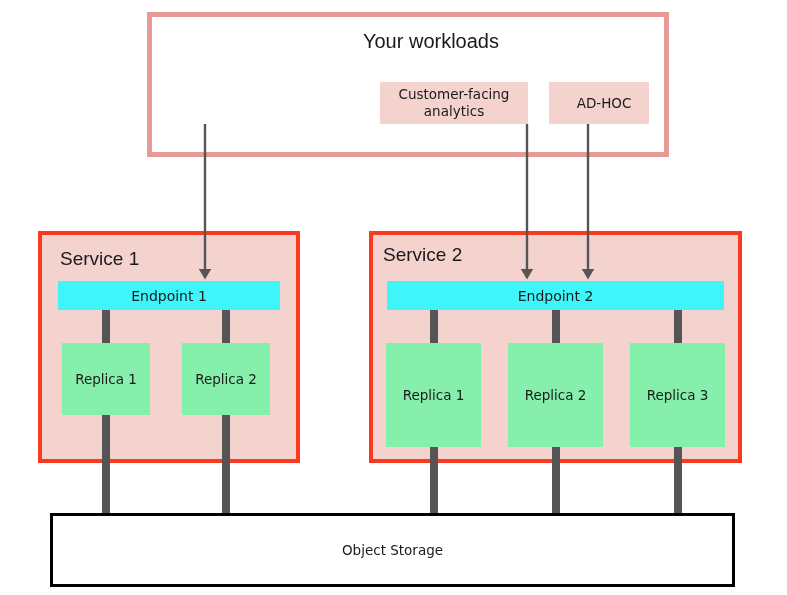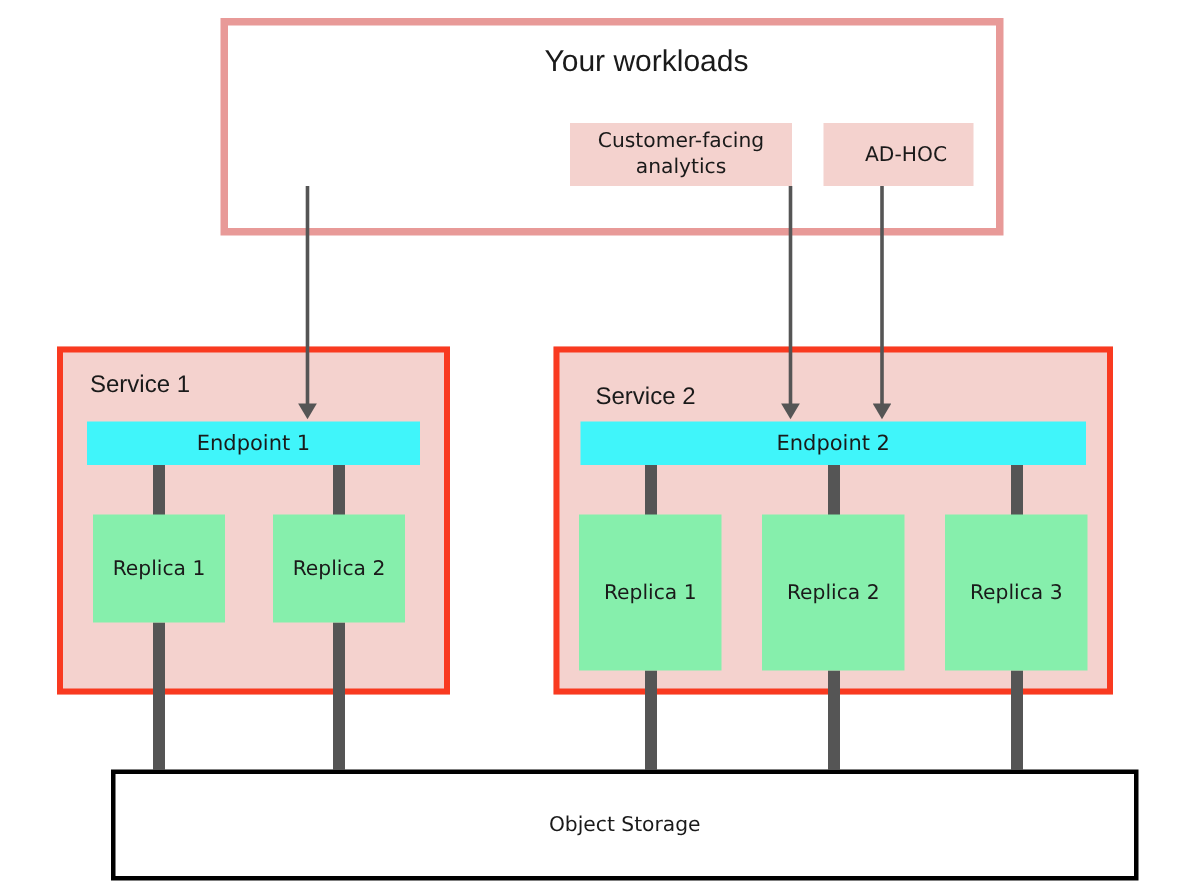--- a/index.html
+++ b/index.html
@@ -56,26 +56,26 @@
   .chip-adhoc      { left: 549px; top: 82px; width: 100px;  height: 42px; padding-left: 10px; }
 
   
   .service {
     background: #F4D2CE;
     border: 4px solid #F93A20;
   }
   .service-1 { left: 38px;  top: 231px; width: 262px; height: 232px; }
   .service-2 { left: 369px; top: 231px; width: 373px; height: 232px; }
   .service-label {
-    font-size: 16px;
+    font-size: 19px;
     color: #1a1a1a;
     font-family: "Liberation Sans", sans-serif;
   }
   .label-s1 { left: 60px;  top: 248px; }
-  .label-s2 { left: 383px; top: 256px; margin-left: 14px; }
+  .label-s2 { left: 383px; top: 244px; }
 
   
   .endpoint {
     background: #40F5FA;
     display: flex;
     align-items: center;
     justify-content: center;
     font-size: 14px;
     color: #1a1a1a;
     font-family: "DejaVu Sans", sans-serif;
@@ -110,21 +110,20 @@
     left: 50px; top: 513px;
     width: 685px; height: 74px;
     background: #ffffff;
     border: 3px solid #000000;
     display: flex;
     align-items: center;
     justify-content: center;
     font-size: 13.5px;
     color: #1a1a1a;
     font-family: "DejaVu Sans", sans-serif;
-    margin-left: 24px;
   }
 
   
   #arrows {
     position: absolute;
     left: 0; top: 0;
     width: 787px; height: 595px;
     pointer-events: none;
   }
 </style>

